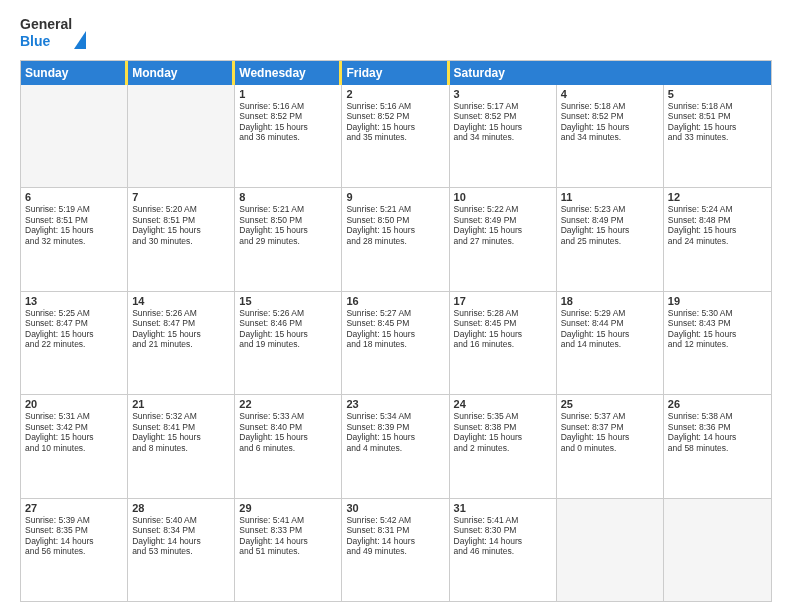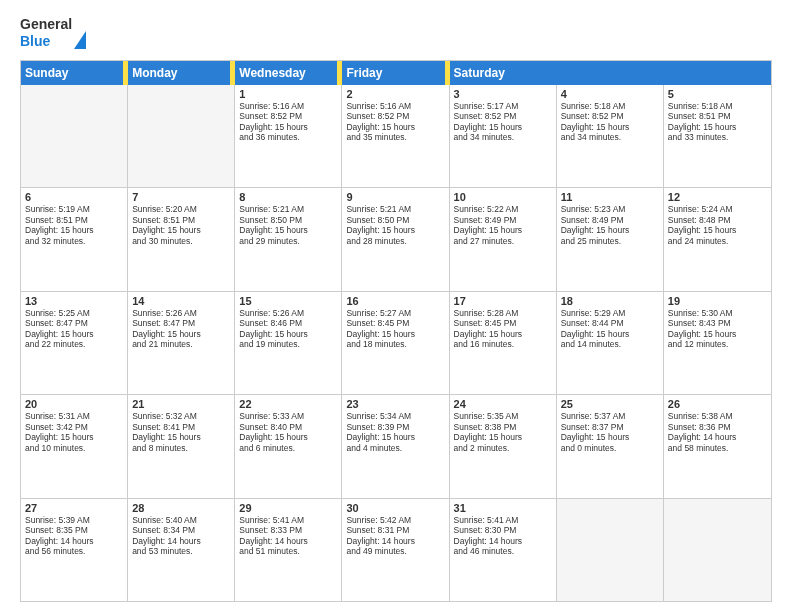--- a/index.html
+++ b/index.html
@@ -51,21 +51,21 @@
       display: grid;
       grid-template-columns: repeat(7, 1fr);
       background: #2a7fd4;
     }
     .cal-header-cell {
       color: #fff;
       font-size: 12px;
       font-weight: bold;
       padding: 5px 4px;
       text-align: left;
-      border-right: 5px solid #fde047;
+      border-right: 3px solid #fde047;
     }
     .cal-header-cell:last-child { border-right: none; }
     .cal-body {
       flex: 1;
       display: flex;
       flex-direction: column;
     }
     .cal-row {
       display: grid;
       grid-template-columns: repeat(7, 1fr);

